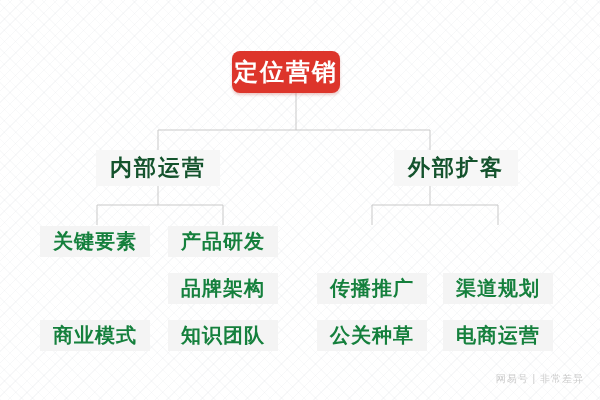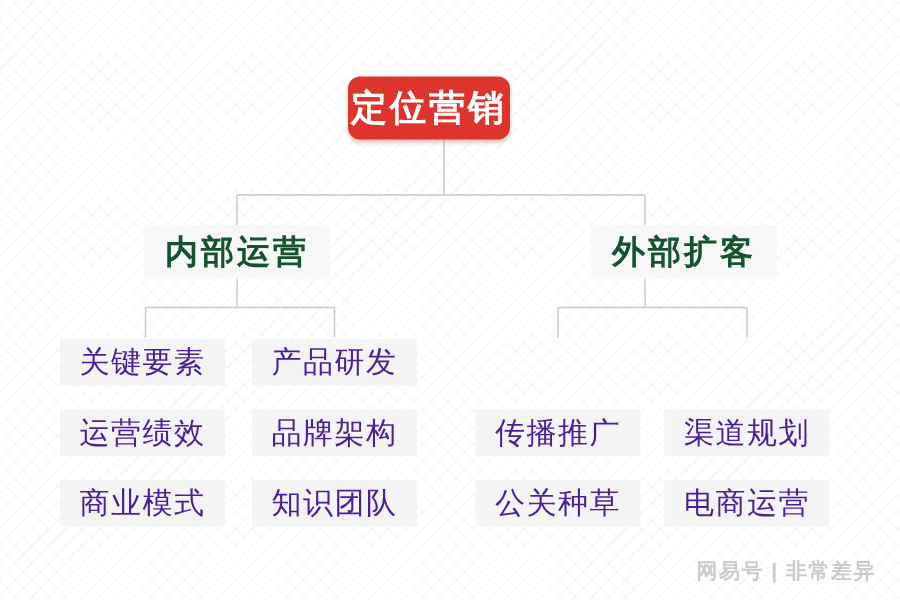--- a/index.html
+++ b/index.html
@@ -30,28 +30,28 @@
     display:flex;align-items:center;justify-content:center;
     color:#14532d;font-size:22px;font-weight:bold;letter-spacing:2px;
     white-space:nowrap;
   }
   .bh-left{left:158px;}
   .bh-right{left:456px;}
   .node{
     position:absolute;width:110px;height:31px;
     background:#f4f4f4;
     display:flex;align-items:center;justify-content:center;
-    color:#4c1d95;font-size:20px;font-weight:normal;letter-spacing:1px;
+    color:#15803d;font-size:20px;font-weight:bold;letter-spacing:1px;
     white-space:nowrap;
   }
   .c1{left:40px;}  .c2{left:168px;} .c3{left:317px;} .c4{left:443px;}
   .r1{top:226px;}  .r2{top:273px;}  .r3{top:320px;}
   .watermark{
     position:absolute;top:372px;right:16px;
-    color:#cbcbcb;font-size:14px;letter-spacing:1px;font-weight:bold;
+    color:#cbcbcb;font-size:10px;letter-spacing:1px;
   }
 </style>
 </head>
 <body>
 
 <div class="canvas">
 
   <svg class="connectors" viewBox="0 0 600 400" xmlns="http://www.w3.org/2000/svg">
 
     <line x1="296" y1="93" x2="296" y2="130"></line>
@@ -76,21 +76,20 @@
 
   <div class="branch-header bh-left">
     <span>内部运营</span>
   </div>
   <div class="branch-header bh-right">
     <span>外部扩客</span>
   </div>
 
   <div class="node c1 r1">关键要素</div>
   <div class="node c2 r1">产品研发</div>
-  <div class="node c1 r2">运营绩效</div>
   <div class="node c2 r2">品牌架构</div>
   <div class="node c1 r3">商业模式</div>
   <div class="node c2 r3">知识团队</div>
 
   <div class="node c3 r2">传播推广</div>
   <div class="node c4 r2">渠道规划</div>
   <div class="node c3 r3">公关种草</div>
   <div class="node c4 r3">电商运营</div>
 
   <div class="watermark">网易号 | 非常差异</div>

